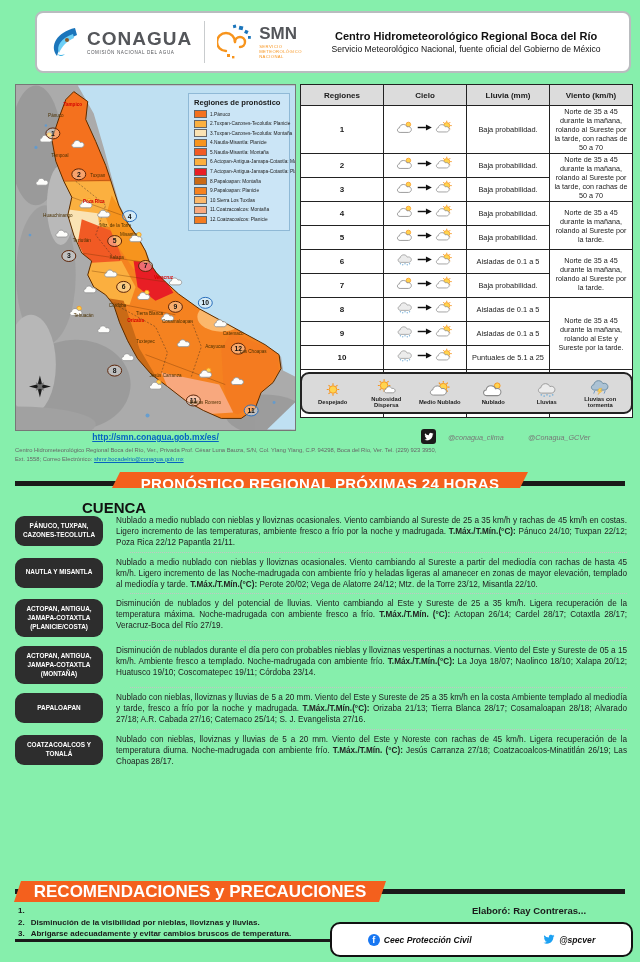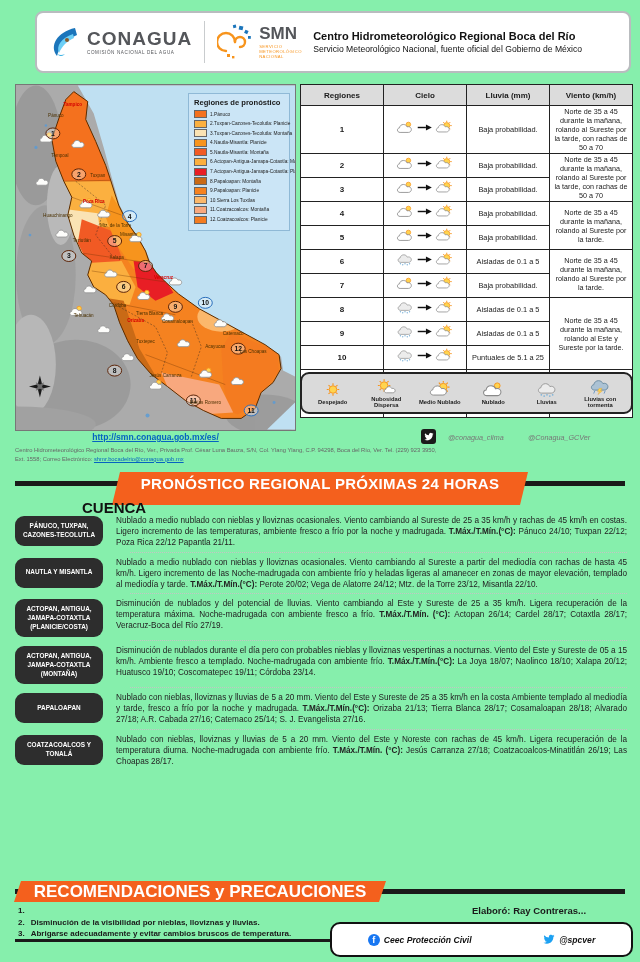--- a/index.html
+++ b/index.html
@@ -7,21 +7,21 @@
         font-family:"Liberation Sans",sans-serif;color:#1a1a1a;}
   
   .hdr{position:absolute;top:11px;left:35px;width:596px;height:62px;border:2px solid #b9bcbf;
        border-radius:8px;display:flex;align-items:center;padding:0 10px;box-sizing:border-box;background:#fff;}
   .logo-block{display:flex;align-items:center;gap:6px;}
   .cona-word{font-size:19px;font-weight:bold;color:#54565a;letter-spacing:1px;line-height:1;}
   .cona-sub{font-size:4.6px;color:#54565a;letter-spacing:.6px;margin-top:2px;}
   .hdr-div{width:1px;height:42px;background:#c9ccce;margin:0 12px;}
   .smn-word{font-size:17px;font-weight:bold;color:#54565a;line-height:1;}
   .smn-sub{font-size:4.2px;color:#f7941d;letter-spacing:.4px;width:46px;margin-top:2px;}
-  .hdr-title{flex:1;padding-left:8px;}
+  .hdr-title{flex:1;text-align:center;padding-left:8px;}
   .hdr-title .t1{font-size:11px;font-weight:bold;color:#111;}
   .hdr-title .t2{font-size:8.6px;color:#111;margin-top:2px;}
   
   .map{position:absolute;top:84px;left:15px;width:281px;height:347px;border:1px solid #777;
        box-sizing:border-box;overflow:hidden;background:#ababab;}
   .map svg{display:block;}
   .map-legend{position:absolute;top:8px;right:5px;width:102px;background:#cbe5f6;
        border:1px solid #8fb9d6;padding:4px 5px 5px;box-sizing:border-box;}
   .leg-title{font-size:7.6px;font-weight:bold;margin-bottom:3px;}
   .leg-row{display:flex;align-items:center;gap:3px;margin:1.6px 0;}
@@ -51,21 +51,21 @@
        font-weight:bold;color:#0563c1;text-decoration:underline;}
   .twbox{position:absolute;top:429px;left:421px;width:15px;height:15px;background:#1a1a1a;
        border-radius:3px;display:flex;align-items:center;justify-content:center;}
   .twbox svg{width:10px;height:9px;}
   .tw-handle{position:absolute;top:433px;font-size:7.2px;font-style:italic;color:#777;}
   .contact{position:absolute;top:446px;left:15px;width:430px;font-size:5.8px;color:#666;line-height:1.5;}
   .contact a{color:#0563c1;text-decoration:underline;}
   
   .bar{position:absolute;left:15px;width:610px;background:#1a1a1a;}
   .bar1{top:481px;height:5px;}
-  .banner{position:absolute;top:472px;left:112px;width:416px;height:33px;background:#f4601d;
+  .banner{position:absolute;top:472px;left:112px;width:416px;height:16px;background:#f4601d;
        color:#fff;font-size:15px;font-weight:bold;text-align:center;line-height:23px;
        clip-path:polygon(8px 0%,100% 0%,calc(100% - 8px) 100%,0% 100%);letter-spacing:.3px;}
   .cuenca-h{position:absolute;top:499px;left:82px;font-size:15px;font-weight:bold;color:#111;}
   .cuencas{position:absolute;top:516px;left:15px;width:612px;}
   .cuenca{display:flex;align-items:flex-start;gap:13px;margin-bottom:2px;}
   .badge{flex:none;width:88px;min-height:30px;background:#2d2d2d;color:#fff;border-radius:9px;
        font-size:6.4px;font-weight:bold;text-align:center;display:flex;align-items:center;
        justify-content:center;padding:6px 4px;box-sizing:border-box;line-height:1.35;}
   .ctext{margin:0;flex:1;font-size:8.2px;line-height:1.33;text-align:justify;color:#222;}
   .dots{border-bottom:1.5px dotted #c4c4c4;margin:3px 0 5px 115px;}

